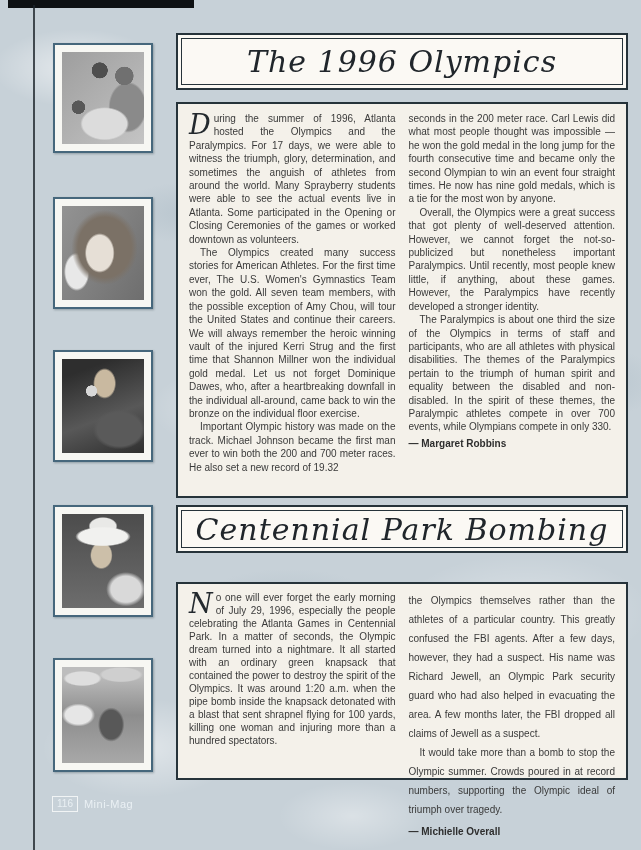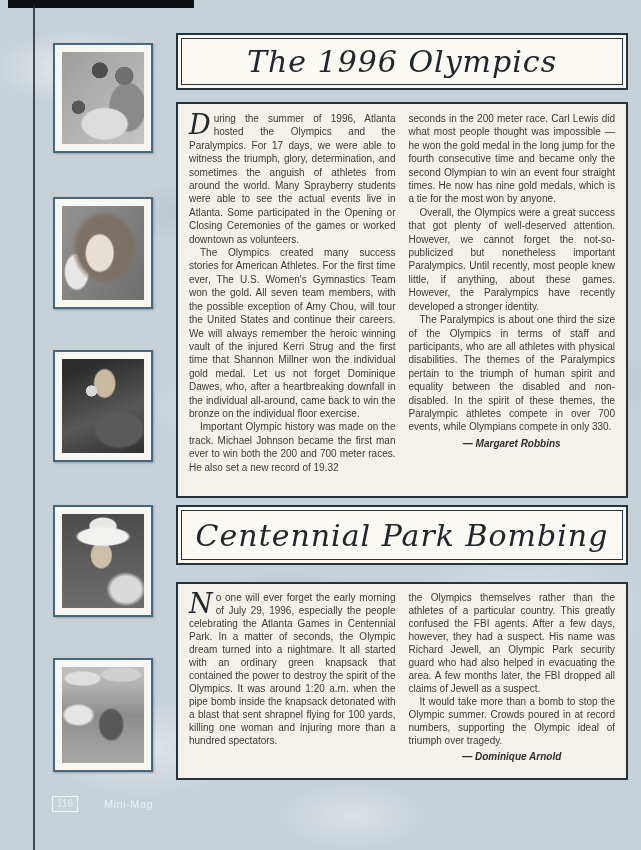--- a/index.html
+++ b/index.html
@@ -61,23 +61,23 @@
   .title-text{font-family:"DejaVu Serif", serif;font-style:italic;font-weight:normal;
               font-size:30px;color:#20262b;letter-spacing:1px;white-space:nowrap;text-align:right;}
   .article-box{position:absolute;left:176px;width:452px;background:#f4f1ea;
                border:2px solid #26333a;box-sizing:border-box;
                display:flex;gap:13px;padding:8px 11px;}
   .col{flex:1;text-align:justify;font-size:10px;line-height:13.4px;color:#3a3a3a;}
   .col p{margin:0;text-indent:11px;}
   .col p.first,.col p.cont{text-indent:0;}
   .dropcap{float:left;font-family:"DejaVu Serif", serif;font-style:italic;
            font-size:27px;line-height:23px;padding:1px 3px 0 0;color:#23292e;}
-  .byline{text-align:center;font-weight:bold;font-style:italic;text-indent:0 !important;margin-top:3px !important;color:#2e2e2e;}
+  .byline{text-align:left;font-weight:bold;text-indent:0 !important;margin-top:3px !important;color:#2e2e2e;}
   
-  .footer{position:absolute;left:52px;top:796px;display:flex;align-items:center;gap:26px;color:#eaf0f4;}
+  .footer{position:absolute;left:52px;top:796px;display:flex;align-items:center;gap:6px;color:#eaf0f4;}
   .page-num{font-size:10px;border:1px solid rgba(255,255,255,.75);padding:1px 4px 2px 4px;}
   .section-label{font-size:11px;letter-spacing:.5px;}
 </style>
 </head>
 <body>
 
 <div class="page">
 
   <div class="top-bar"></div>
   <div class="left-line"></div>
@@ -111,34 +111,34 @@
       <p>Important Olympic history was made on the track. Michael Johnson became the first man ever to win both the 200 and 700 meter races. He also set a new record of 19.32</p>
     </div>
     <div class="col">
       <p class="cont">seconds in the 200 meter race. Carl Lewis did what most people thought was impossible — he won the gold medal in the long jump for the fourth consecutive time and became only the second Olympian to win an event four straight times. He now has nine gold medals, which is a tie for the most won by anyone.</p>
       <p>Overall, the Olympics were a great success that got plenty of well-deserved attention. However, we cannot forget the not-so-publicized but nonetheless important Paralympics. Until recently, most people knew little, if anything, about these games. However, the Paralympics have recently developed a stronger identity.</p>
       <p>The Paralympics is about one third the size of the Olympics in terms of staff and participants, who are all athletes with physical disabilities. The themes of the Paralympics pertain to the triumph of human spirit and equality between the disabled and non-disabled. In the spirit of these themes, the Paralympic athletes compete in over 700 events, while Olympians compete in only 330.</p>
       <p class="byline">— Margaret Robbins</p>
     </div>
   </div>
 
-  <div class="title-box" style="top:505px;height:60px;">
+  <div class="title-box" style="top:505px;height:48px;">
     <div class="title-inner">
       <span class="title-text">Centennial Park Bombing</span>
     </div>
   </div>
 
   <div class="article-box" style="top:582px;height:198px;padding-top:7px;">
     <div class="col" style="line-height:13px;">
       <p class="first"><span class="dropcap">N</span><span>o one will ever forget the early morning of July 29, 1996, especially the people celebrating the Atlanta Games in Centennial Park. In a matter of seconds, the Olympic dream turned into a nightmare. It all started with an ordinary green knapsack that contained the power to destroy the spirit of the Olympics. It was around 1:20 a.m. when the pipe bomb inside the knapsack detonated with a blast that sent shrapnel flying for 100 yards, killing one woman and injuring more than a hundred spectators.</span></p>
     </div>
-    <div class="col" style="line-height:13px;">
+    <div class="col" style="line-height:19px;">
       <p class="cont">the Olympics themselves rather than the athletes of a particular country. This greatly confused the FBI agents. After a few days, however, they had a suspect. His name was Richard Jewell, an Olympic Park security guard who had also helped in evacuating the area. A few months later, the FBI dropped all claims of Jewell as a suspect.</p>
       <p>It would take more than a bomb to stop the Olympic summer. Crowds poured in at record numbers, supporting the Olympic ideal of triumph over tragedy.</p>
-      <p class="byline">— Dominique Arnold</p>
+      <p class="byline">— Michielle Overall</p>
     </div>
   </div>
 
   <div class="footer">
     <span class="page-num">116</span>
     <span class="section-label">Mini-Mag</span>
   </div>
 
 </div>
 

